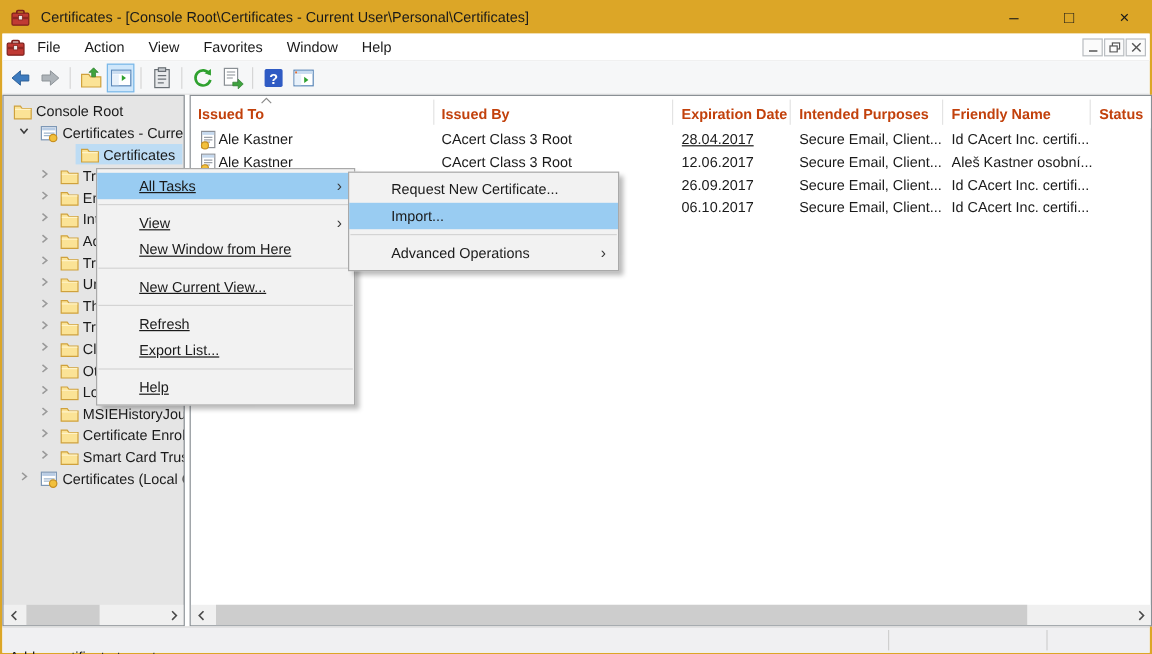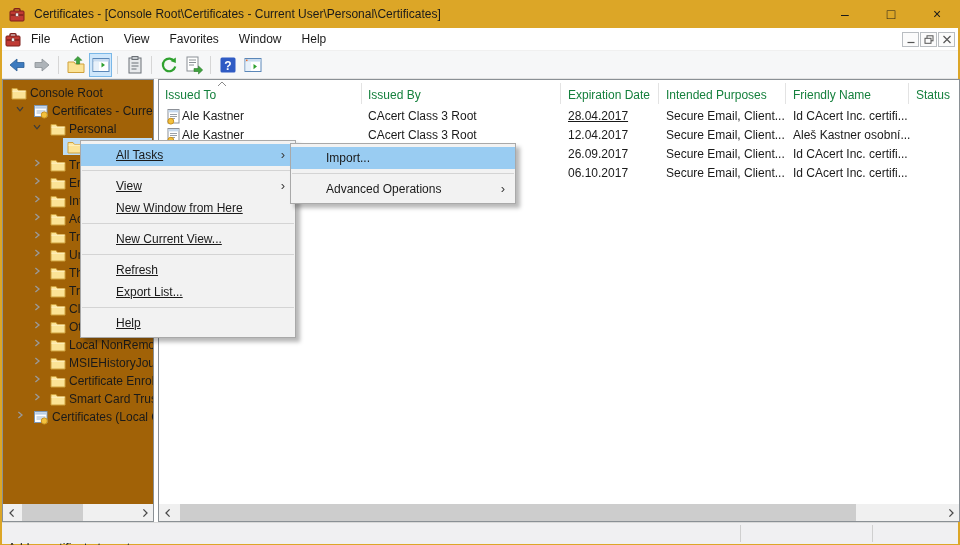--- a/index.html
+++ b/index.html
@@ -29,32 +29,32 @@
 
   
   #toolbar { position:absolute; left:0; top:51px; width:956px; height:28px; background:#f6f7f8;
              display:flex; align-items:center; border-bottom:1px solid #e3e3e3; }
   .tb-btn { width:23px; height:24px; margin:0 1px; display:flex; align-items:center; justify-content:center; }
   .tb-btn:first-child { margin-left:3px; }
   .tb-btn.active { background:#cfe7fb; border:1px solid #7ab8e8; }
   .tb-sep { width:1px; height:18px; background:#d6d6d6; margin:0 4px; }
 
   
-  #tree-panel { position:absolute; left:0; top:79px; width:152px; height:443px; background:#a16207;
+  #tree-panel { position:absolute; left:0; top:79px; width:152px; height:443px; background:#e5e5e5;
                 border:1px solid #8A9095; overflow:hidden; }
   #tree-rows { position:absolute; left:0; top:4px; right:1px; }
   .tree-row { position:relative; height:18px; white-space:nowrap; }
   .tree-row .sel-bg { position:absolute; left:56px; right:0; top:0; bottom:1px; background:#BDDCF4; }
   .tree-chev, .tree-ico, .tree-label { position:absolute; top:2px; }
   .tree-label { top:2px; line-height:15px; }
 
   #list-panel { position:absolute; left:156px; top:79px; width:802px; height:443px; background:#fff;
                 border:1px solid #8A9095; overflow:hidden; }
   #list-header { position:absolute; left:0; top:0; right:0; height:27px; background:#fff; }
-  .hdr-cell { position:absolute; top:8px; color:#15803d; white-space:nowrap; }
+  .hdr-cell { position:absolute; top:8px; color:#c2410c; white-space:nowrap;font-weight:bold; }
   .hdr-sep { position:absolute; top:3px; height:21px; width:1px; background:#e3e3e3; }
   .sort-caret { position:absolute; top:1px; }
   #list-rows { position:absolute; left:0; top:27px; right:0; }
   .list-row { position:relative; height:19px; }
   .cell { position:absolute; top:2px; white-space:nowrap; overflow:hidden; }
   .row-ico { position:absolute; left:7px; top:1px; }
 
   
   .hscroll { position:absolute; left:0; right:0; bottom:0; height:17px; background:#f0f0f0; }
   .sb-arrow { position:absolute; top:0; width:17px; height:17px; display:flex; align-items:center; justify-content:center; }
@@ -256,34 +256,20 @@
               <svg width="16" height="15" viewBox="0 0 16 15">
                 <rect x="1.5" y="1.5" width="12.5" height="11" fill="#fff" stroke="#7D97B5"></rect>
                 <rect x="2.2" y="2.2" width="11" height="2.4" fill="#B8CCE4"></rect>
                 <path d="M3.5 7h9M3.5 9h7" stroke="#9FB6CE"></path>
                 <circle cx="11.3" cy="11" r="3.1" fill="#F2C03C" stroke="#C89020"></circle>
               </svg>
             </span>
             <span class="tree-label" style="left: 49px;">Certificates - Current User</span>
           </div>
           <div class="tree-row">
-            <span class="tree-chev" style="left: 29px;">
-              <svg width="10" height="10" viewBox="0 0 10 10">
-                <path d="M2 3.2 L5 6.8 L8 3.2" fill="none" stroke="#3b3b3b" stroke-width="1.3"></path>
-              </svg>
-            </span>
-            <span class="tree-ico" style="left: 47px;">
-              <svg width="16" height="14" viewBox="0 0 16 14">
-                <path d="M1 2.5h5l1.5 2H15V13H1z" fill="#FBE396" stroke="#CFA13C"></path>
-                <path d="M1.5 5.2h13" stroke="#FFF3C8" stroke-width="1"></path>
-              </svg>
-            </span>
-            <span class="tree-label" style="left: 66px;">Personal</span>
-          </div>
-          <div class="tree-row">
             <span class="sel-bg" style="left: 60px;"></span>
             <span class="tree-ico" style="left: 64px;">
               <svg width="16" height="14" viewBox="0 0 16 14">
                 <path d="M1 2.5h5l1.5 2H15V13H1z" fill="#FBE396" stroke="#CFA13C"></path>
                 <path d="M1.5 5.2h13" stroke="#FFF3C8" stroke-width="1"></path>
               </svg>
             </span>
             <span class="tree-label" style="left: 83px;">Certificates</span>
           </div>
           <div class="tree-row">
@@ -554,21 +540,21 @@
             <span class="row-ico">
               <svg width="15" height="17" viewBox="0 0 15 17">
                 <rect x="2" y="1.5" width="11" height="13.5" fill="#fff" stroke="#8C9097"></rect>
                 <rect x="2.5" y="2" width="10" height="2.4" fill="#C6D9EE"></rect>
                 <path d="M4 6.5h7M4 8.5h7M4 10.5h5" stroke="#9aa0a8"></path>
                 <circle cx="4.8" cy="13.2" r="2.9" fill="#F2C03C" stroke="#C89020"></circle>
               </svg>
             </span>
             <span class="cell" style="left: 23px; width: 175px;">Ale Kastner</span>
             <span class="cell" style="left: 209px; width: 195px;">CAcert Class 3 Root</span>
-            <span class="cell" style="left: 409px; width: 95px;">12.04.2017</span>
+            <span class="cell" style="left: 409px; width: 95px;">12.06.2017</span>
             <span class="cell" style="left: 507px; width: 124px;">Secure Email, Client...</span>
             <span class="cell" style="left: 634px; width: 120px;">Aleš Kastner osobní...</span>
             <span class="cell" style="left: 757px; width: 45px;"></span>
           </div>
           <div class="list-row">
             <span class="cell" style="left: 23px; width: 175px;"></span>
             <span class="cell" style="left: 209px; width: 195px;"></span>
             <span class="cell" style="left: 409px; width: 95px;">26.09.2017</span>
             <span class="cell" style="left: 507px; width: 124px;">Secure Email, Client...</span>
             <span class="cell" style="left: 634px; width: 120px;">Id CAcert Inc. certifi...</span>
@@ -612,18 +598,19 @@
       <div class="menu-row"><span>New Window from Here</span></div>
       <div class="menu-sep"></div>
       <div class="menu-row"><span>New Current View...</span></div>
       <div class="menu-sep"></div>
       <div class="menu-row"><span>Refresh</span></div>
       <div class="menu-row"><span>Export List...</span></div>
       <div class="menu-sep"></div>
       <div class="menu-row"><span>Help</span></div>
     </div>
   <div id="submenu" class="popup">
+      <div class="menu-row"><span>Request New Certificate...</span></div>
       <div class="menu-row hl"><span>Import...</span></div>
       <div class="menu-sep"></div>
       <div class="menu-row"><span>Advanced Operations</span><span class="menu-arrow">›</span></div>
     </div>
 
 </div>
 
 </body></html>

